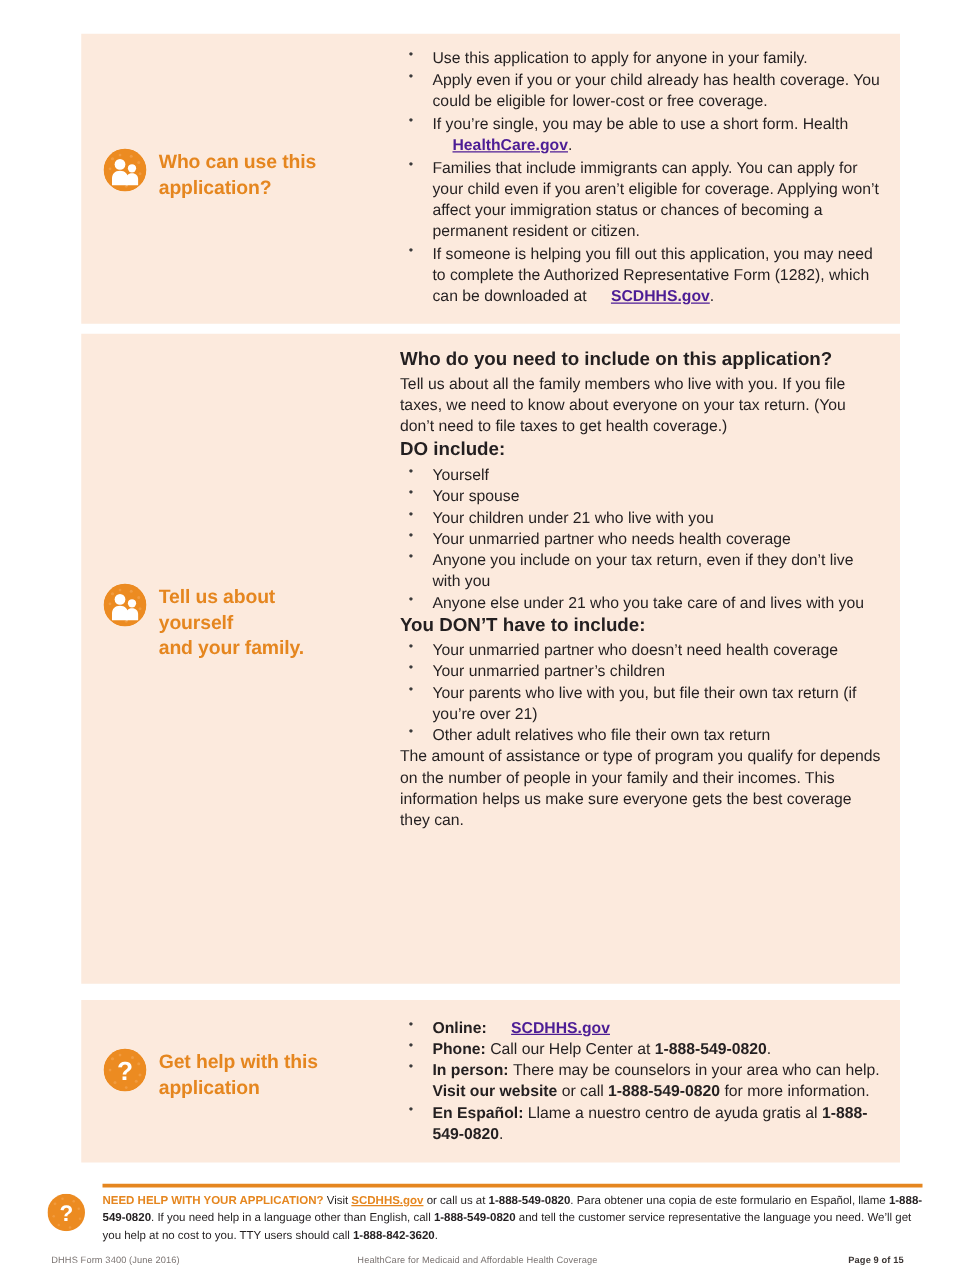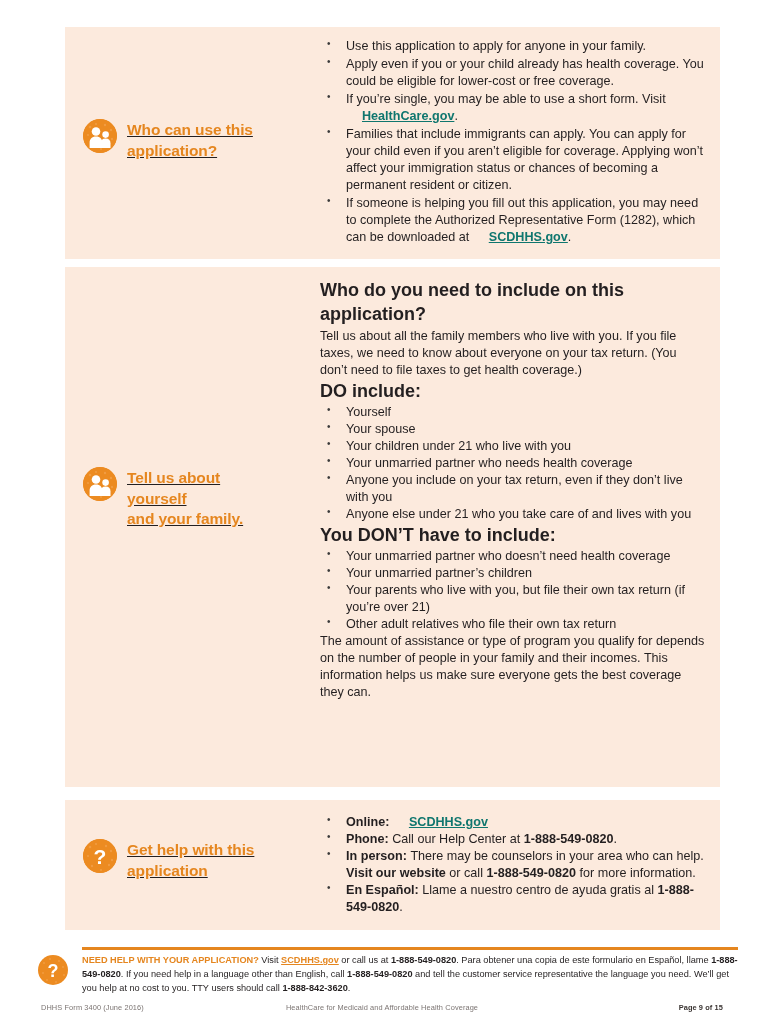--- a/index.html
+++ b/index.html
@@ -40,21 +40,20 @@
     box-sizing: border-box;
     padding: 0 10px 0 18px;
     display: flex;
     align-items: flex-start;
   }
   .panel-left-inner {
     display: flex;
     flex-direction: row;
     align-items: flex-start;
     gap: 10px;
-    text-decoration: underline;
   }
   .panel-right {
     flex: 1 1 auto;
     box-sizing: border-box;
     padding: 0 14px 0 0;
   }
 
   .panel-heading {
     color: #e5861f;
     font-weight: bold;
@@ -79,21 +78,21 @@
   
   .txt {
     font-size: 12.6px;
     line-height: 1.35;
     color: #231f20;
   }
   .txt p { margin: 0 0 0 0; }
   .para { margin-bottom: 11px; }
   .subhead {
     font-weight: bold;
-    font-size: 18px;
+    font-size: 15px;
     line-height: 1.35;
     margin-bottom: 1px;
   }
   ul.bullets {
     list-style: none;
     margin: 0;
     padding: 0;
   }
   ul.bullets > li {
     position: relative;
@@ -105,21 +104,21 @@
     content: "\2022";
     position: absolute;
     left: 7px;
     top: -1px;
     font-size: 10px;
     color: #3b3b3b;
   }
   ul.tight > li { margin-bottom: 0px; }
   .b { font-weight: bold; }
   .link {
-    color: #0f766e;
+    color: #4c1d95;
     font-weight: bold;
     text-decoration: underline;
     padding-left: 16px;
   }
   .gap-top { }
 
   
   .footnote {
     position: absolute;
     left: 38px;
@@ -208,21 +207,21 @@
             </g>
           </svg>
         </div>
         <div class="panel-heading">Who can use this application?</div>
       </div>
     </div>
     <div class="panel-right txt" style="padding-top:11px; padding-bottom:12px;">
       <ul class="bullets">
         <li><span>Use this application to apply for anyone in your family.</span></li>
         <li><span>Apply even if you or your child already has health coverage. You could be eligible for lower-cost or free coverage.</span></li>
-        <li><span>If you’re single, you may be able to use a short form. Visit </span><a class="link" href="#">HealthCare.gov</a><span>.</span></li>
+        <li><span>If you’re single, you may be able to use a short form. Health </span><a class="link" href="#">HealthCare.gov</a><span>.</span></li>
         <li><span>Families that include immigrants can apply. You can apply for your child even if you aren’t eligible for coverage. Applying won’t affect your immigration status or chances of becoming a permanent resident or citizen.</span></li>
         <li><span>If someone is helping you fill out this application, you may need to complete the Authorized Representative Form (1282), which can be downloaded at </span><a class="link" href="#">SCDHHS.gov</a><span>.</span></li>
       </ul>
     </div>
   </div>
 
   <div class="panel" id="panel-tell" style="top:267px; min-height:520px;">
     <div class="panel-left" style="padding-top:200px;">
       <div class="panel-left-inner">
         <div class="circ-icon">

